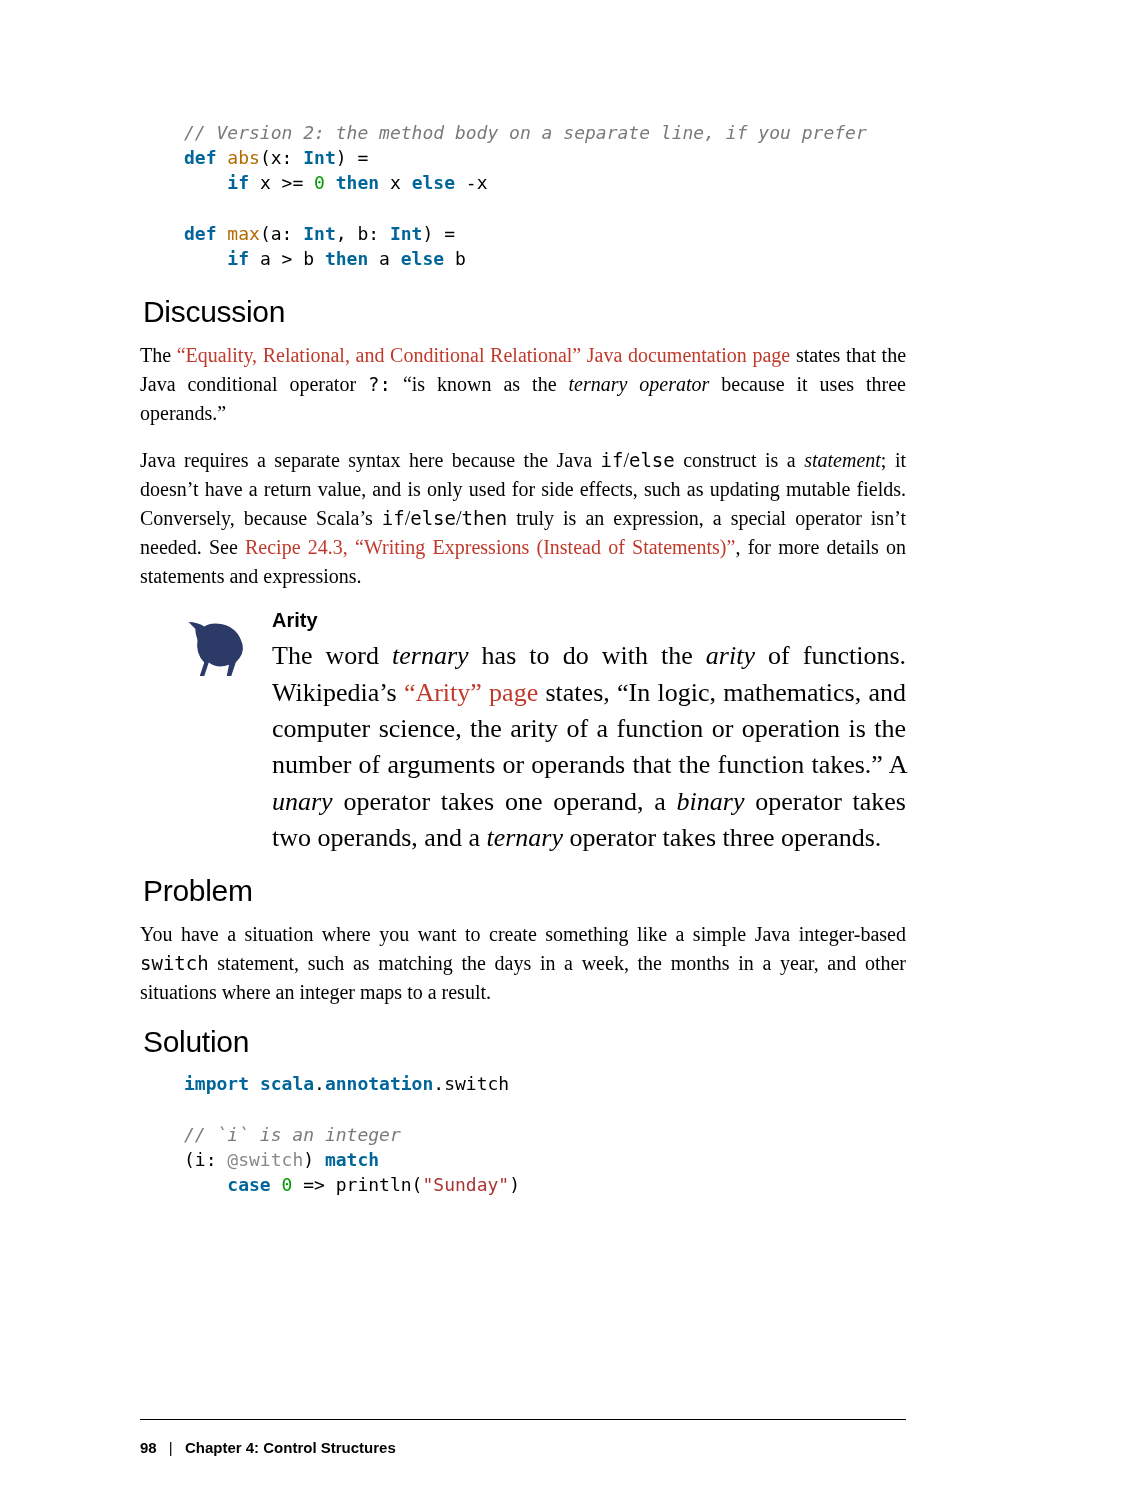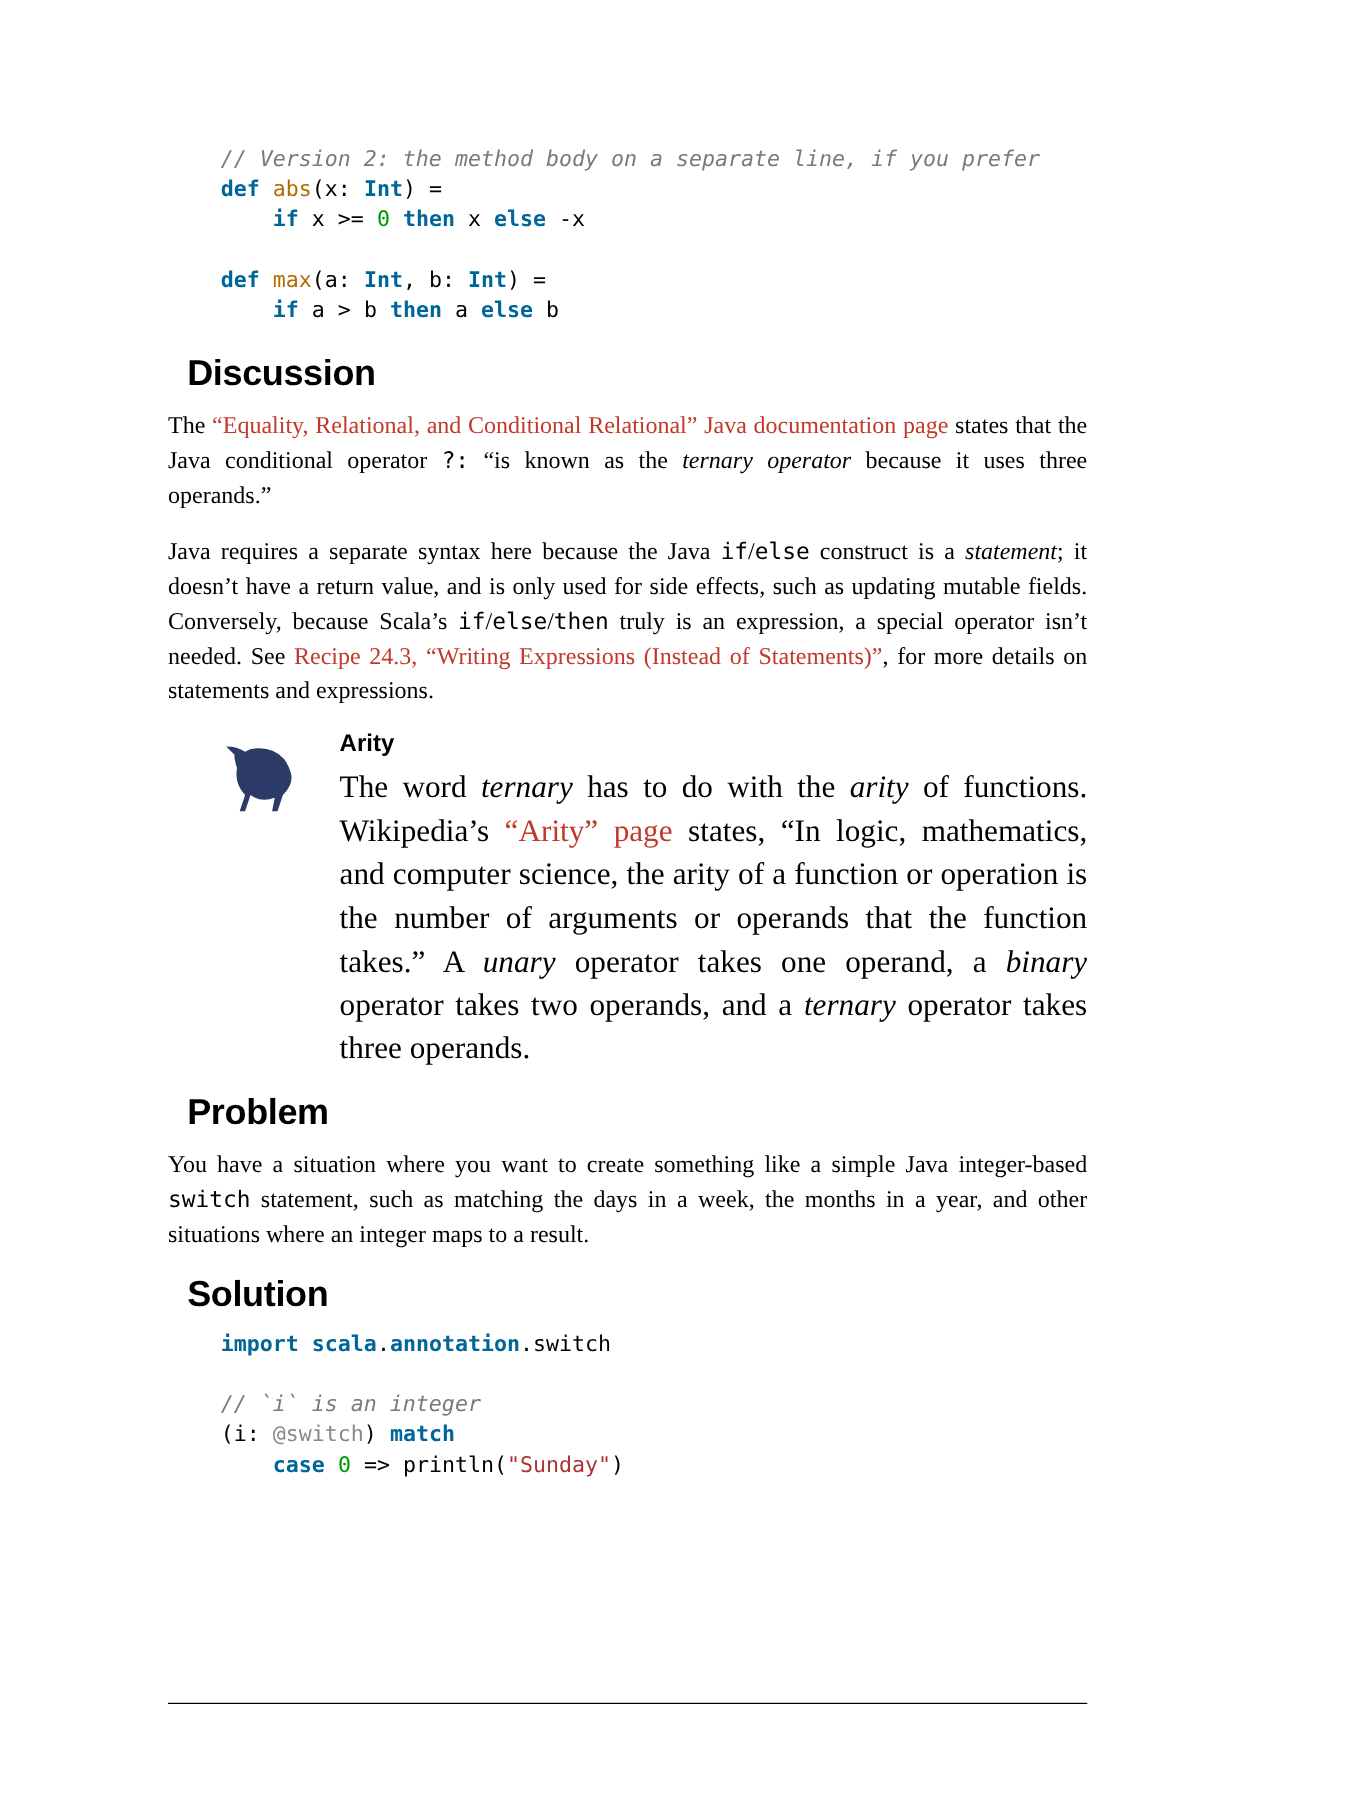--- a/index.html
+++ b/index.html
@@ -27,23 +27,23 @@
   .c-kw { color: #006699; font-weight: bold; }
   .c-fn { color: #b36b00; }
   .c-type { color: #006699; font-weight: bold; }
   .c-num { color: #009900; }
   .c-pkg { color: #006699; font-weight: bold; }
   .c-ann { color: #888; }
   .c-str { color: #aa3333; }
 
   h2.subsection {
     font-family: 'Segoe UI', 'Helvetica Neue', Arial, sans-serif;
-    font-weight: 700;
+    font-weight: 400;
     font-size: 30px;
-    margin: 12px 0 12px 16px;
+    margin: 12px 0 12px 3px;
     letter-spacing: -0.3px;
   }
   h1.section {
     font-family: 'Segoe UI', 'Helvetica Neue', Arial, sans-serif;
     font-weight: 700;
     font-size: 34px;
     margin: 30px 0 14px 0;
     letter-spacing: -0.3px;
   }
   p.body {
@@ -56,21 +56,21 @@
     color: #c0392b;
     text-decoration: none;
   }
   .mono {
     font-family: Consolas, Menlo, monospace;
     font-size: 19px;
   }
   em { font-style: italic; }
   .note {
     display: flex;
-    gap: 27px;
+    gap: 16px;
     margin: 8px 0 8px 44px;
   }
   .note-icon {
     flex: 0 0 72px;
     padding-top: 4px;
   }
   .note-body {
     flex: 1;
   }
   .note-title {
@@ -150,14 +150,19 @@
 
   <h2 class="subsection">Solution</h2>
 
   <pre class="code"><span class="c-kw">import</span> <span class="c-pkg">scala</span><span>.</span><span class="c-pkg">annotation</span><span>.</span><span>switch</span>
 
 <span class="c-comment">// `i` is an integer</span>
 <span>(i: </span><span class="c-ann">@switch</span><span>) </span><span class="c-kw">match</span>
     <span class="c-kw">case</span> <span class="c-num">0</span><span> =&gt; println(</span><span class="c-str">"Sunday"</span><span>)</span></pre>
 
   <div class="footer-rule"></div>
+  <div class="footer">
+    <span class="pnum">98</span>
+    <span class="sep">|</span>
+    <span class="chap">Chapter 4: Control Structures</span>
+  </div>
 
 </div>
 
 </body></html>

